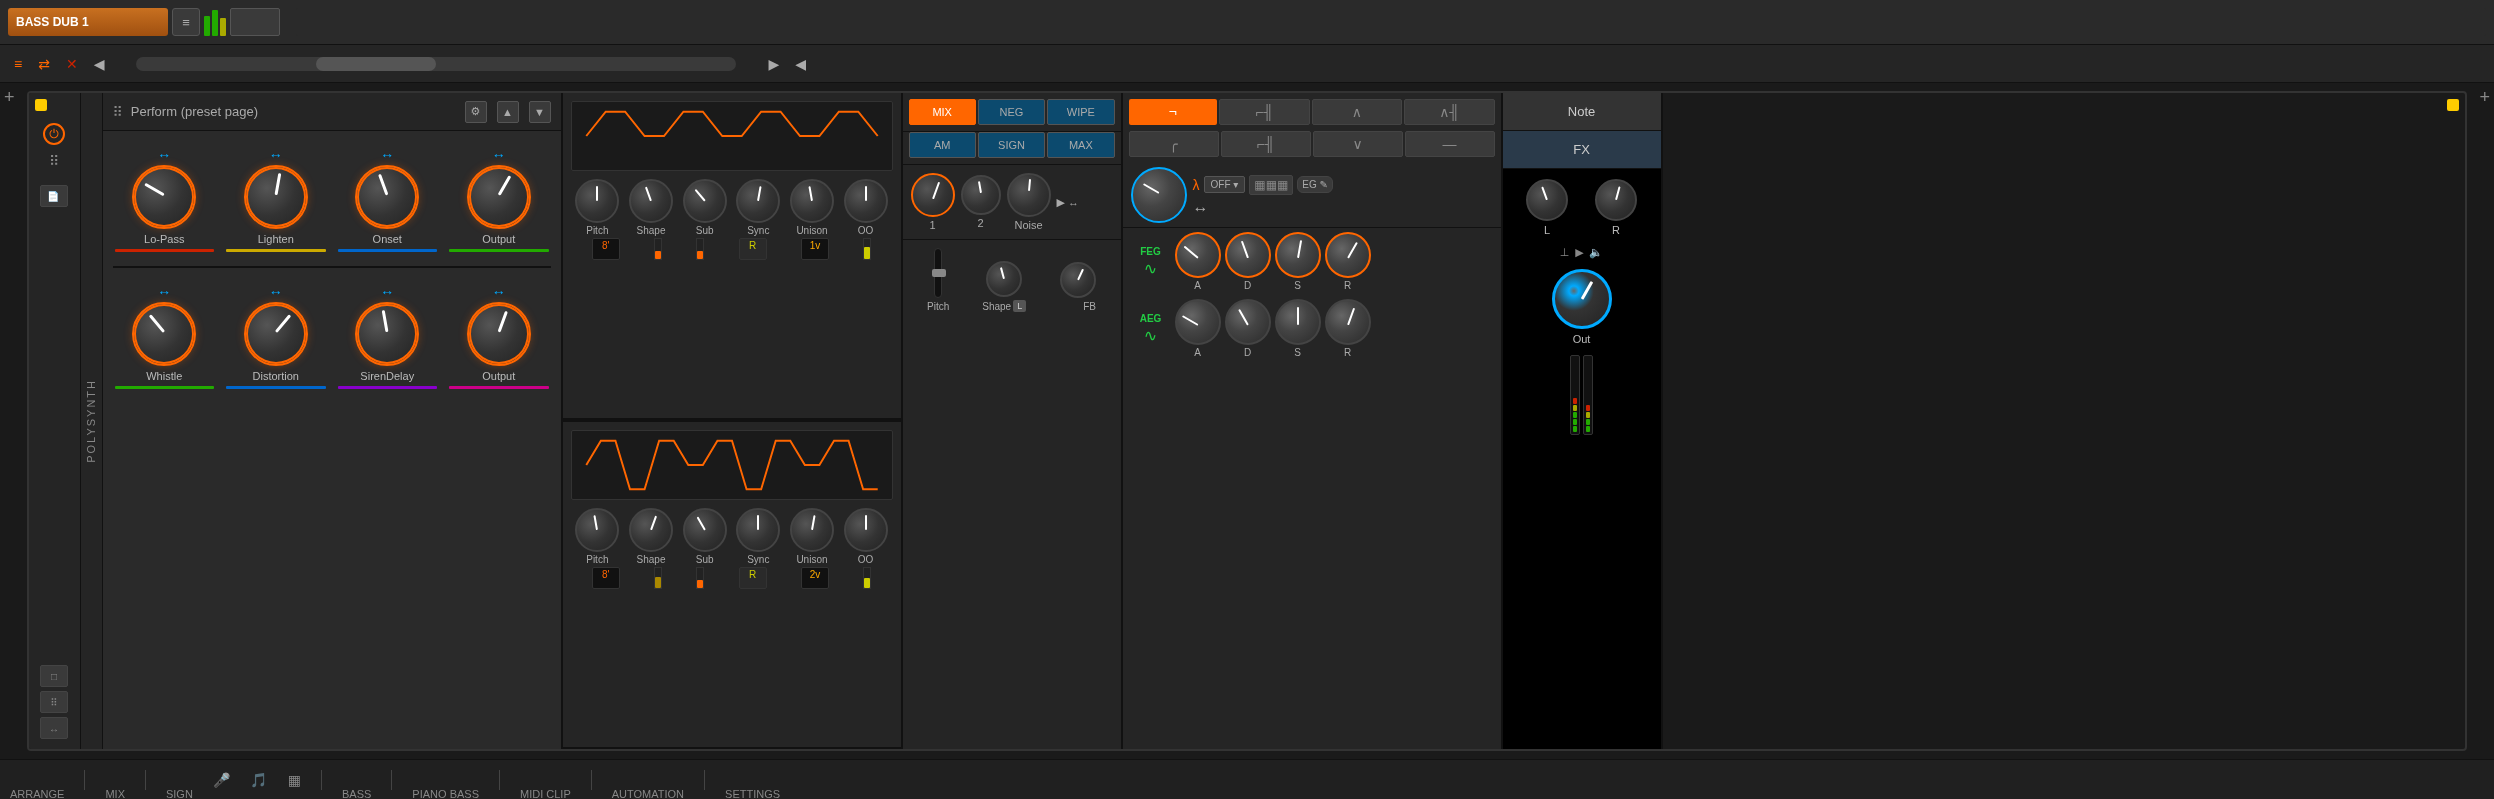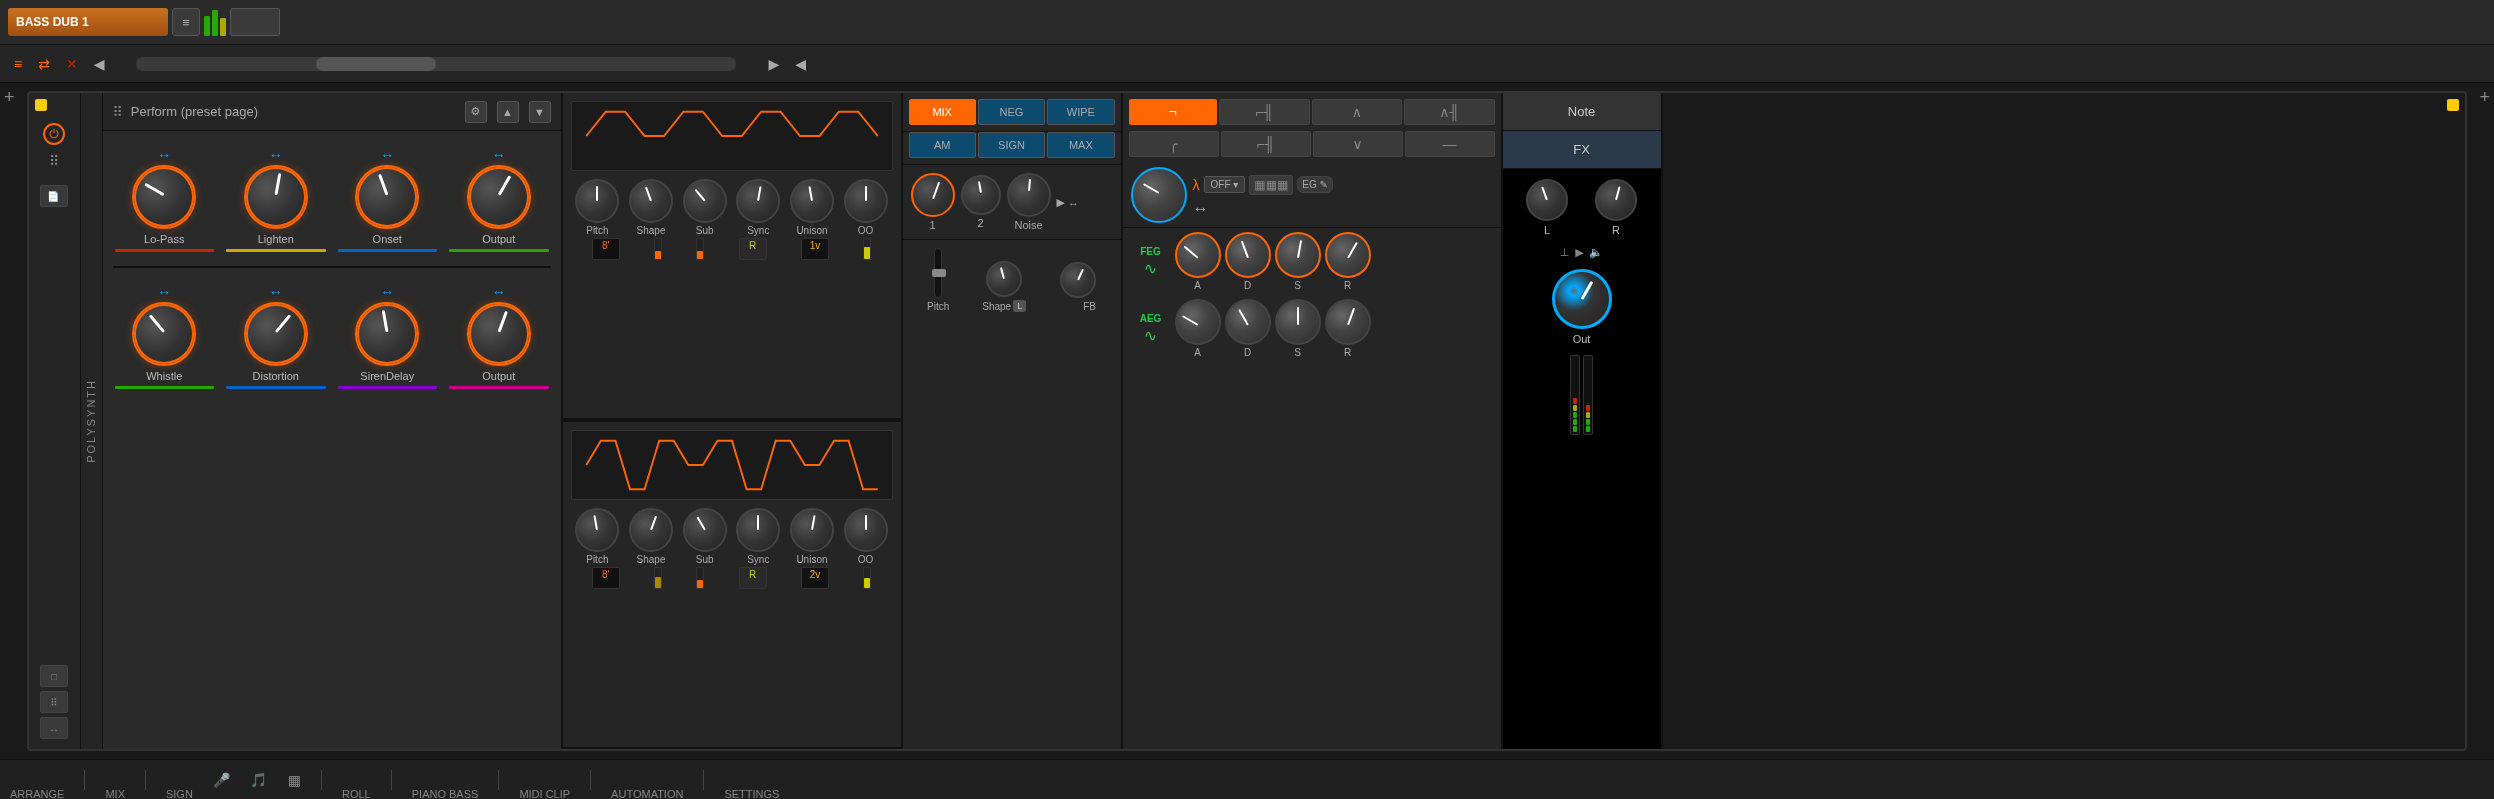--- a/index.html
+++ b/index.html
@@ -1077,21 +1077,21 @@
 <div class="bottom-bar">
   <div class="bottom-item">ARRANGE</div>
   <div class="bottom-divider"></div>
   <div class="bottom-item">MIX</div>
   <div class="bottom-divider"></div>
   <div class="bottom-item">SIGN</div>
   <div class="bottom-icon">🎤</div>
   <div class="bottom-icon">🎵</div>
   <div class="bottom-icon">▦</div>
   <div class="bottom-divider"></div>
-  <div class="bottom-item">ROLL</div>
+  <div class="bottom-item">BASS</div>
   <div class="bottom-divider"></div>
   <div class="bottom-item">PIANO BASS</div>
   <div class="bottom-divider"></div>
   <div class="bottom-item">MIDI CLIP</div>
   <div class="bottom-divider"></div>
   <div class="bottom-item">AUTOMATION</div>
   <div class="bottom-divider"></div>
   <div class="bottom-item">SETTINGS</div>
 </div>
 

